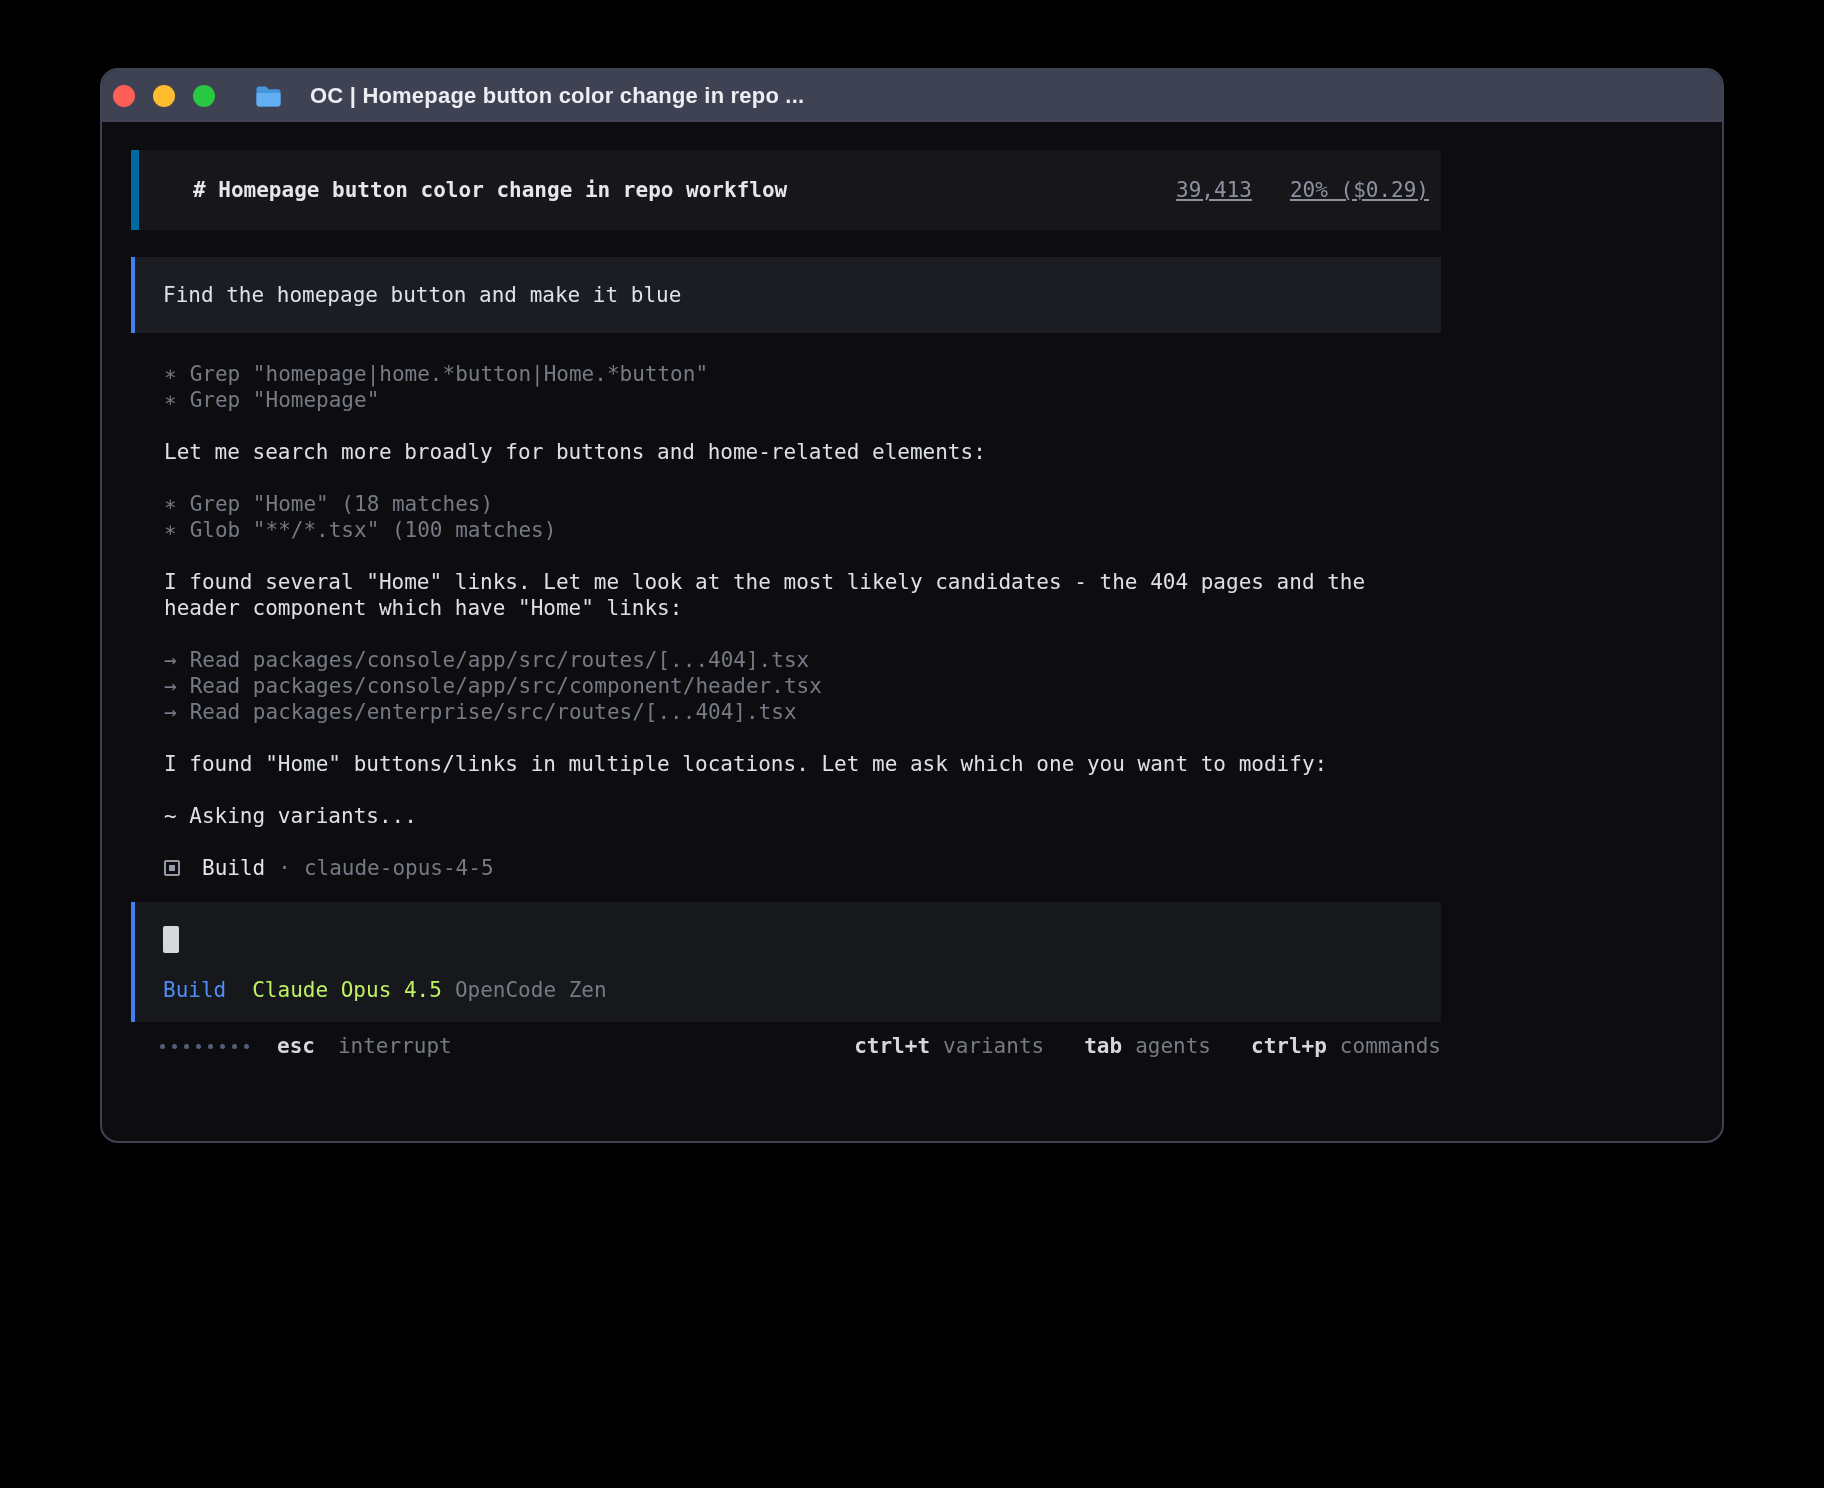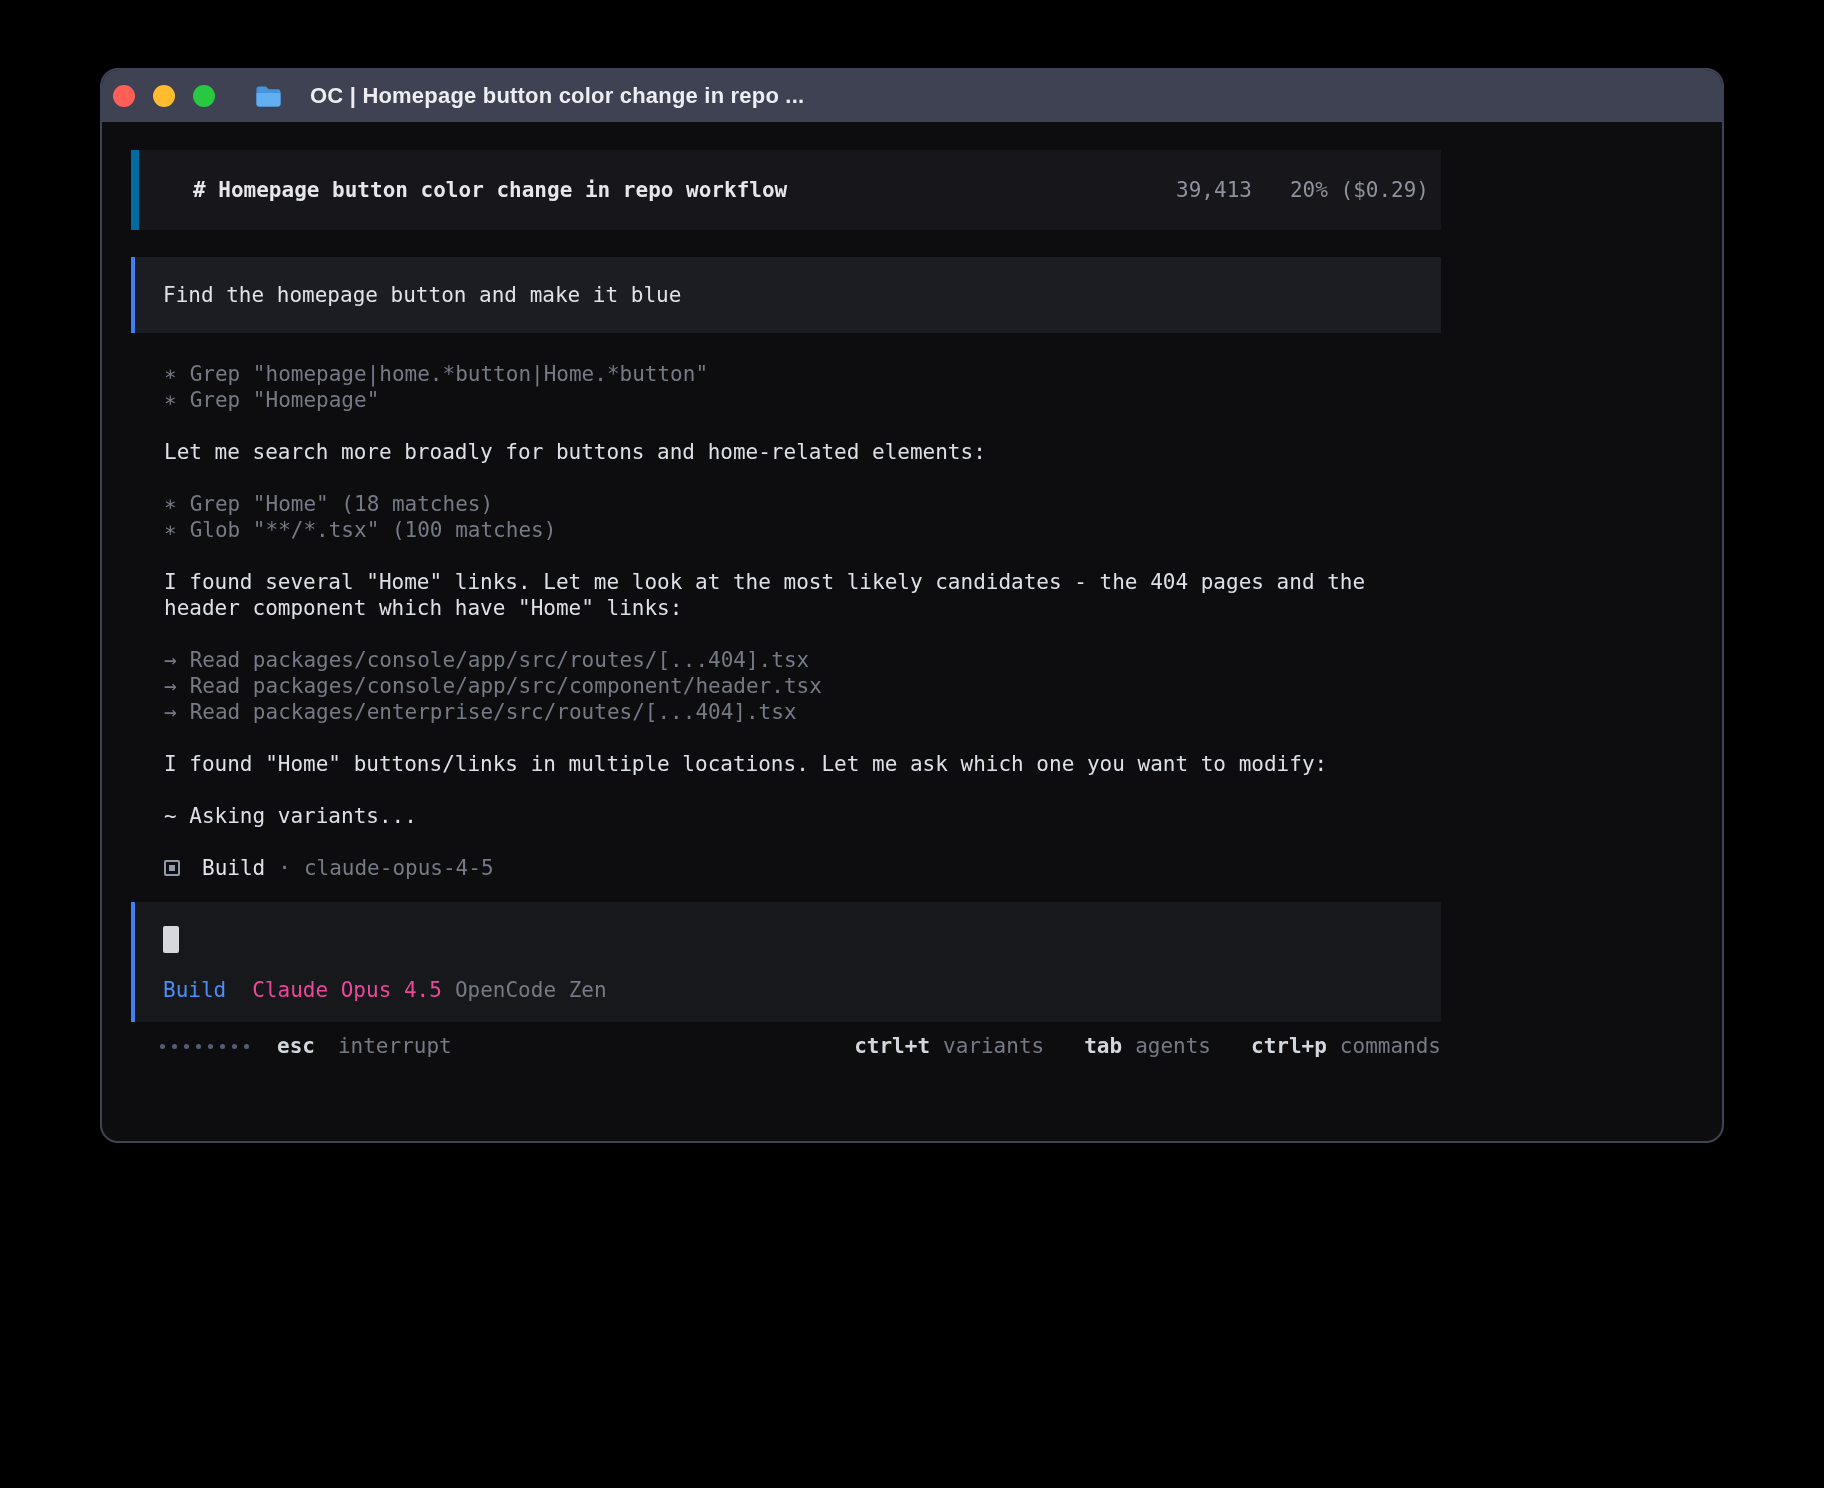--- a/index.html
+++ b/index.html
@@ -61,21 +61,21 @@
     height: 80px;
     box-sizing: border-box;
     background: #17171b;
     border-left: 8px solid #0369a1;
     display: flex;
     align-items: center;
     justify-content: space-between;
     padding: 0 12px 0 54px;
   }
   .sh-title { font-weight: bold; color: #e5e7ec; white-space: nowrap; }
-  .sh-stats { color: #8e92a0; display: flex; gap: 38px; white-space: nowrap; }
+  .sh-stats { color: #8e92a0; display: flex; gap: 38px; white-space: nowrap; text-decoration: underline; }
   
   .user-block {
     margin-top: 27px;
     height: 76px;
     box-sizing: border-box;
     background: #1c1d22;
     border-left: 4px solid #4080f0;
     display: flex;
     align-items: center;
     padding-left: 28px;
@@ -104,21 +104,21 @@
     margin-top: 21px;
     height: 120px;
     box-sizing: border-box;
     background: #17181c;
     border-left: 4px solid #4080f0;
     padding: 24px 0 0 28px;
   }
   .cursor { width: 16px; height: 27px; background: #d6d8dd; border-radius: 2px; }
   .model-line { margin-top: 24px; display: flex; align-items: baseline; white-space: nowrap; }
   .agent-chip { color: #4e8df5; }
-  .model-name { color: #ec4899; margin-left: 26px; }
+  .model-name { color: #bef264; margin-left: 26px; }
   .provider { margin-left: 13px; }
   
   .status-bar {
     margin-top: 11px;
     display: flex;
     align-items: center;
     padding-left: 29px;
   }
   .spinner { display: flex; gap: 7px; align-items: center; }
   .dot { width: 5px; height: 5px; border-radius: 50%; background: #525e78; display: inline-block; }

